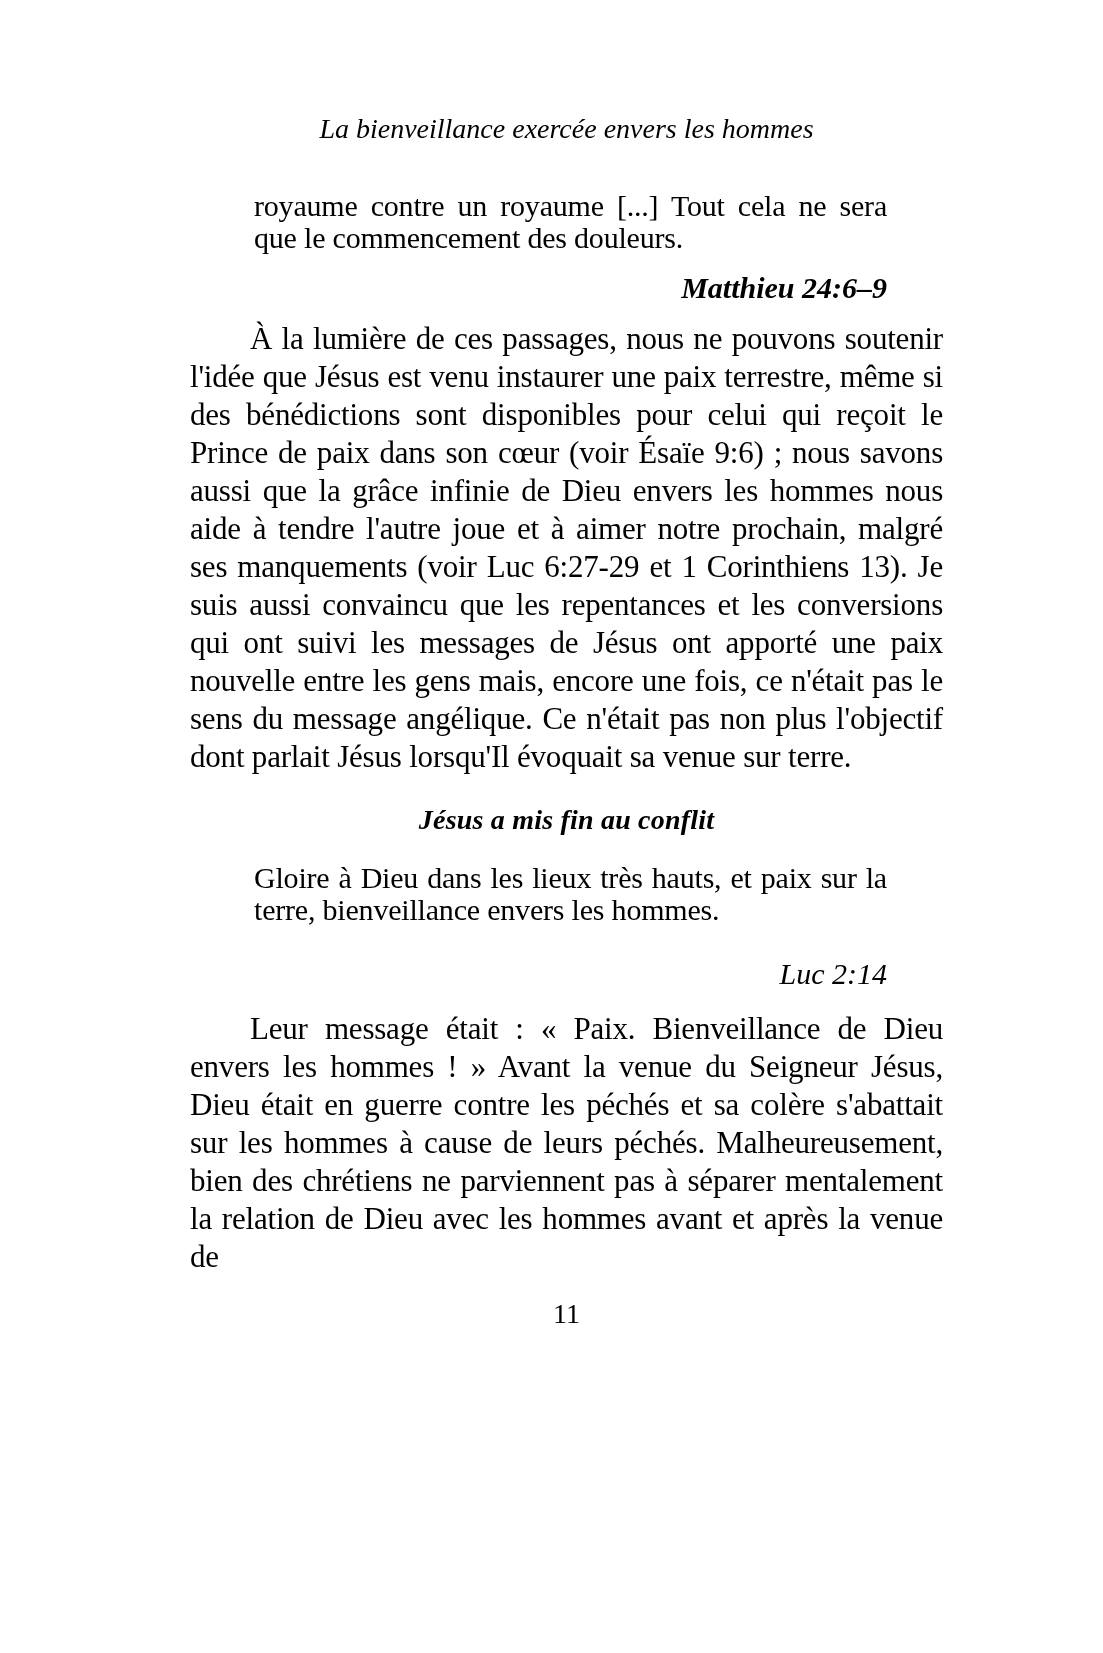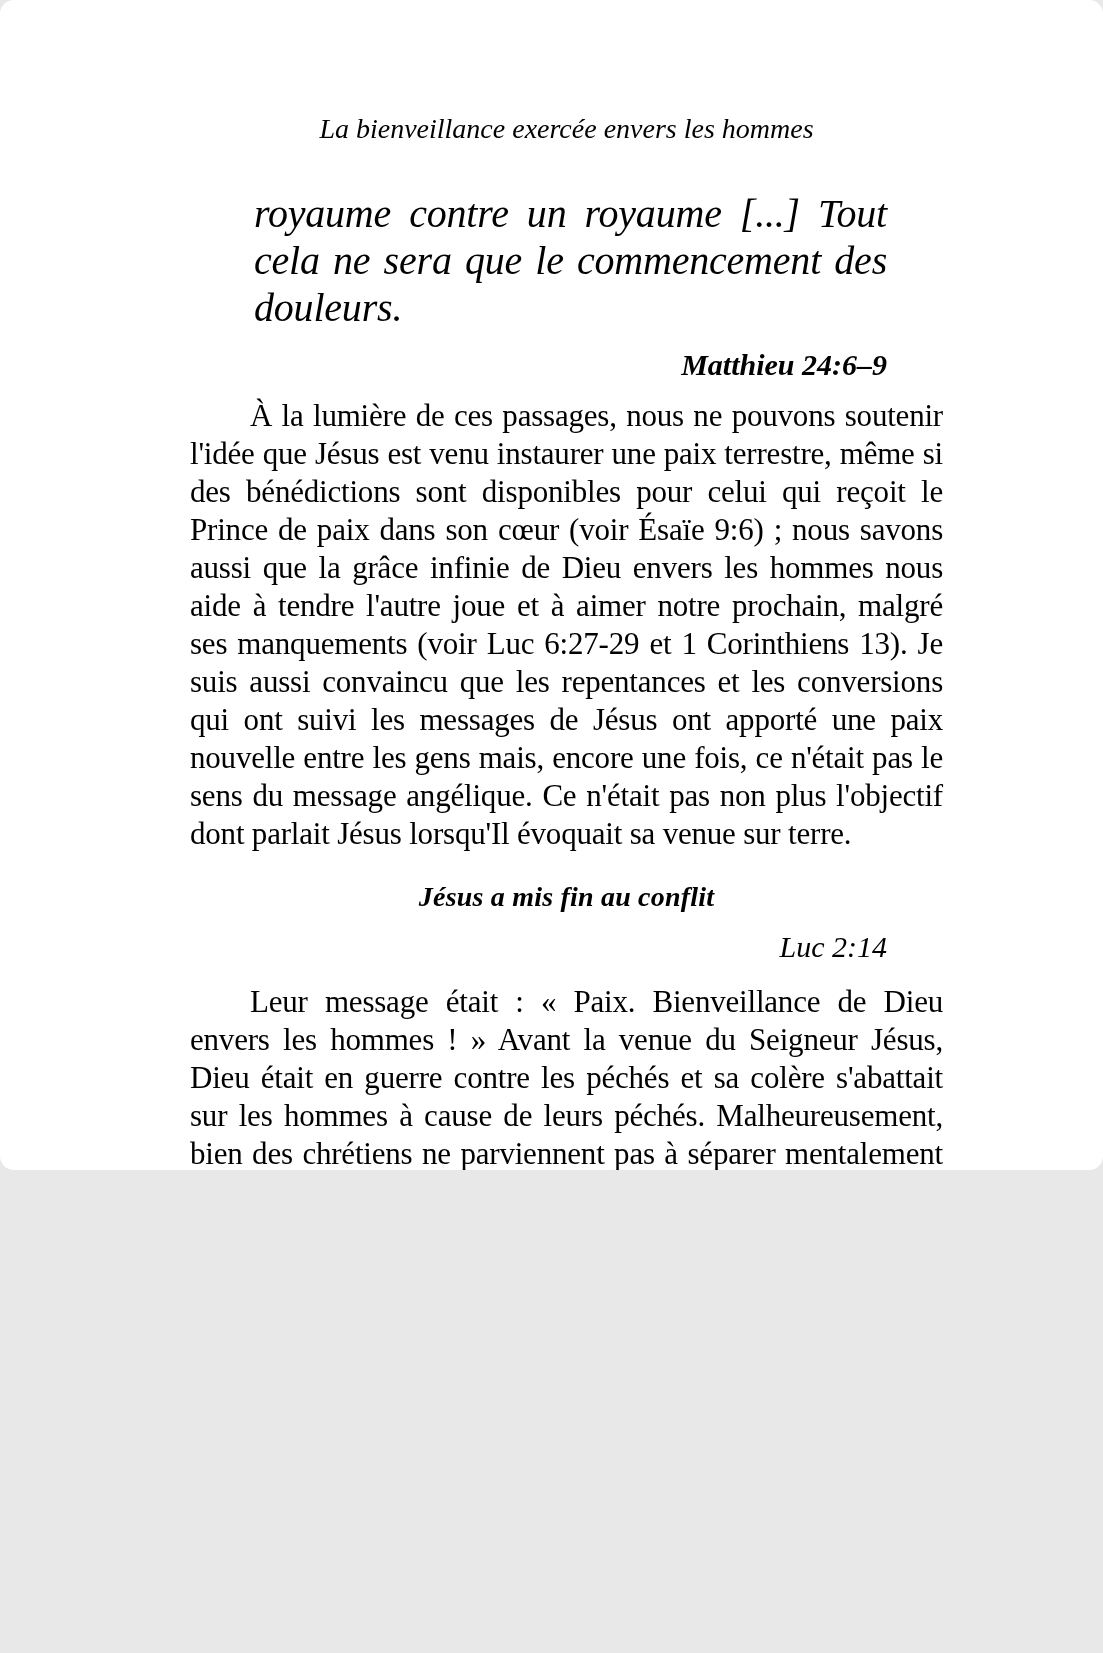--- a/index.html
+++ b/index.html
@@ -3,60 +3,58 @@
 <meta charset="utf-8">
 <style>
   html, body {
     margin: 0;
     padding: 0;
     background: #e8e8e8;
   }
   .page {
     position: relative;
     width: 1103px;
-    height: 1170px;
+    height: 1653px;
     margin: 0 auto;
     background: #ffffff;
     color: #000000;
     font-family: "Liberation Serif", "DejaVu Serif", serif;
     overflow: hidden;
-    border-radius: 14px;
   }
   .content {
     position: absolute;
     left: 190px;
     top: 112px;
     width: 753px;
   }
   .running-head {
     text-align: center;
     font-style: italic;
     font-size: 28px;
     line-height: 34px;
   }
   .quote {
-    font-style: italic;
-    font-size: 40px;
-    line-height: 47px;
+    font-size: 30px;
+    line-height: 32px;
     text-align: justify;
     padding-left: 64px;
     padding-right: 56px;
     letter-spacing: -0.2px;
   }
   .quote-1 { margin-top: 44px; }
   .quote-2 { margin-top: 22px; }
   .attribution {
     font-style: italic;
     font-size: 30px;
     line-height: 40px;
     text-align: right;
     padding-right: 56px;
   }
   .attribution-1 { margin-top: 14px; font-weight: bold; }
-  .attribution-2 { margin-top: 10px; text-align: right; }
+  .attribution-2 { margin-top: 28px; text-align: right; }
   .para {
     font-size: 31px;
     line-height: 38px;
     text-align: justify;
     text-indent: 60px;
     letter-spacing: -0.2px;
   }
   .para-1 { margin-top: 12px; }
   .para-2 { margin-top: 28px; text-align: left; }
   .para-3 { margin-top: 16px; }
@@ -86,20 +84,21 @@
 
     <div class="quote quote-1">royaume contre un royaume [...] Tout cela ne sera que le commencement des douleurs.</div>
 
     <div class="attribution attribution-1">Matthieu 24:6–9</div>
 
     <div class="para para-1">À la lumière de ces passages, nous ne pouvons soutenir l'idée que Jésus est venu instaurer une paix terrestre, même si des bénédictions sont disponibles pour celui qui reçoit le Prince de paix dans son cœur (voir Ésaïe 9:6) ; nous savons aussi que la grâce infinie de Dieu envers les hommes nous aide à tendre l'autre joue et à aimer notre prochain, malgré ses manquements (voir Luc 6:27-29 et 1 Corinthiens 13). Je suis aussi convaincu que les repentances et les conversions qui ont suivi les messages de Jésus ont apporté une paix nouvelle entre les gens mais, encore une fois, ce n'était pas le sens du message angélique. Ce n'était pas non plus l'objectif dont parlait Jésus lorsqu'Il évoquait sa venue sur terre.</div>
 
     <div class="section-heading">Jésus a mis fin au conflit</div>
 
 
+    <div class="quote quote-2">Gloire à Dieu dans les lieux très hauts, et paix sur la terre, bienveillance envers les hommes.</div>
 
     <div class="attribution attribution-2">Luc 2:14</div>
 
     <div class="para para-3">Leur message était : « Paix. Bienveillance de Dieu envers les hommes ! » Avant la venue du Seigneur Jésus, Dieu était en guerre contre les péchés et sa colère s'abattait sur les hommes à cause de leurs péchés. Malheureusement, bien des chrétiens ne parviennent pas à séparer mentalement la relation de Dieu avec les hommes avant et après la venue de</div>
 
     <div class="page-number">11</div>
 
   </div>
 </div>
 

